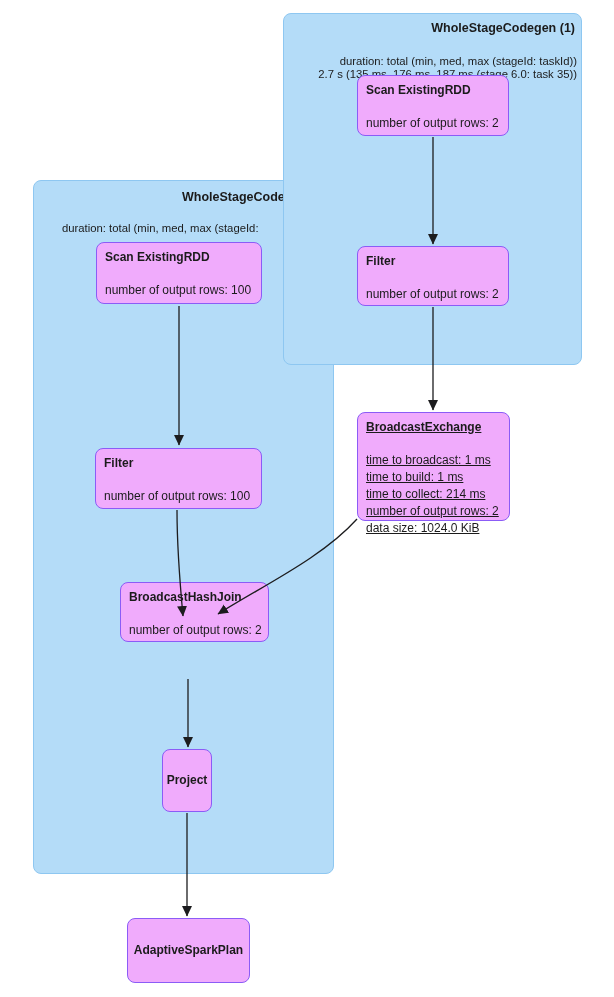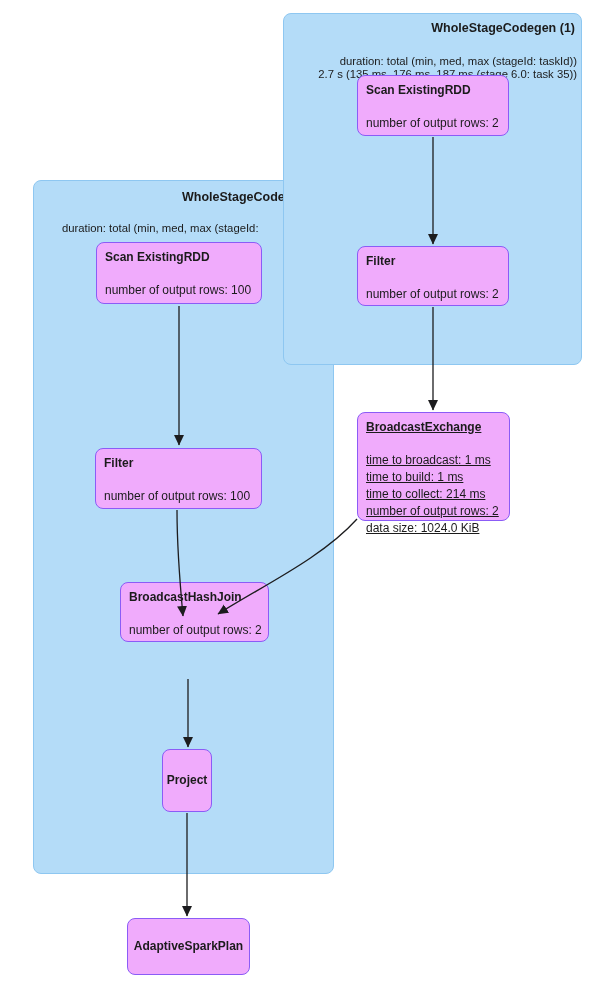--- a/index.html
+++ b/index.html
@@ -101,21 +101,21 @@
     <div class="node-title">BroadcastHashJoin</div>
     <div class="node-metrics">
       <div>number of output rows: 2</div>
     </div>
   </div>
 
   <div class="node node--label-only" style="left:162px;top:749px;width:50px;height:63px;">
     <div class="node-title">Project</div>
   </div>
 
-  <div class="node node--label-only" style="left:127px;top:918px;width:123px;height:57px;">
+  <div class="node node--label-only" style="left:127px;top:918px;width:123px;height:65px;">
     <div class="node-title">AdaptiveSparkPlan</div>
   </div>
 
   <svg class="edges" width="614" height="997" viewBox="0 0 614 997">
     <defs>
       <marker id="ah" markerUnits="userSpaceOnUse" markerWidth="12" markerHeight="11" refX="10" refY="5" orient="auto">
         <path d="M0,0 L10.5,5 L0,10 Z" fill="#1c1c1e"></path>
       </marker>
     </defs>
     <path d="M433,137 V244" stroke="#1c1c1e" stroke-width="1.3" fill="none" marker-end="url(#ah)"></path>

